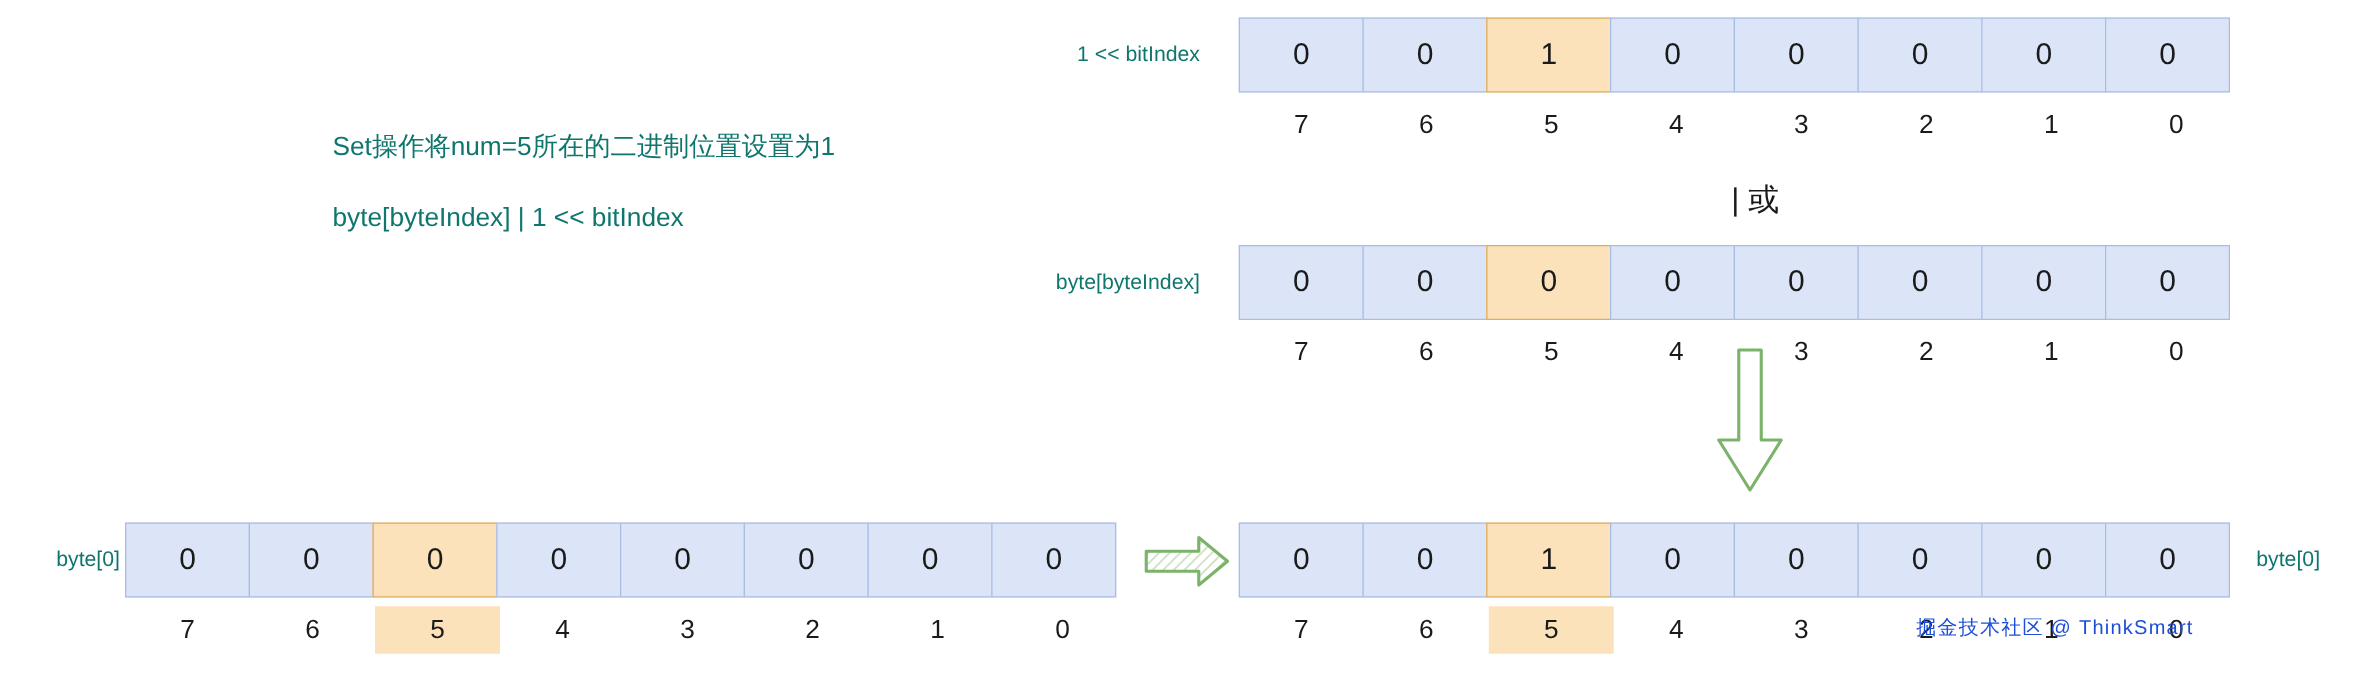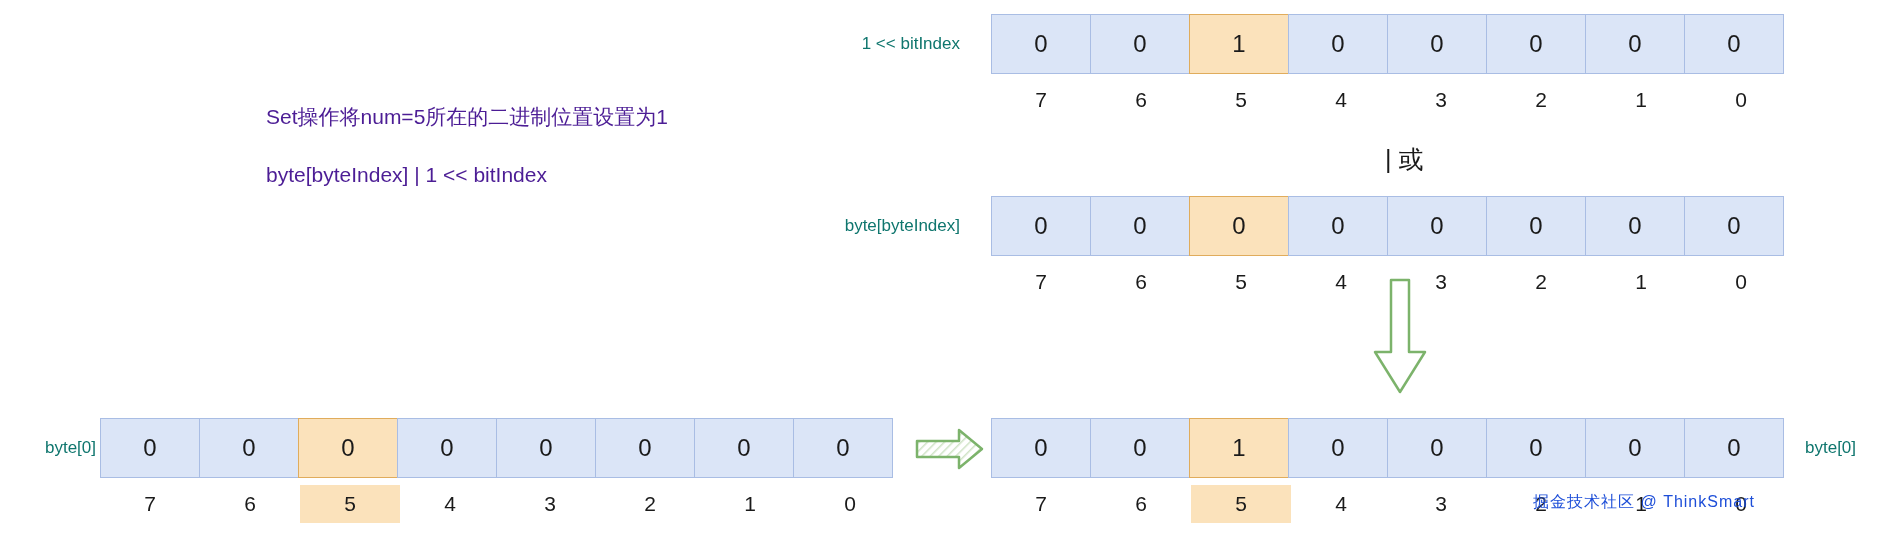--- a/index.html
+++ b/index.html
@@ -44,21 +44,21 @@
     text-align:right;
     line-height:60px;
     height:60px;
   }
   .rowlabel.right{text-align:left;}
 
   
   .note{
     position:absolute;
     font-size:21px;
-    color:#4c1d95;
+    color:#0f766e;
     white-space:nowrap;
   }
   .oplabel{
     position:absolute;
     font-size:25px;
     color:#1a1a1a;
     white-space:nowrap;
   }
 
   

